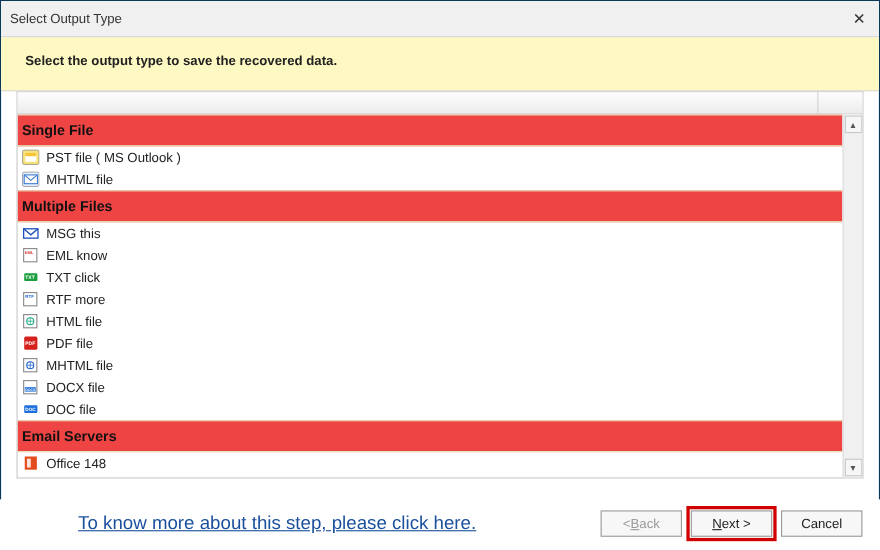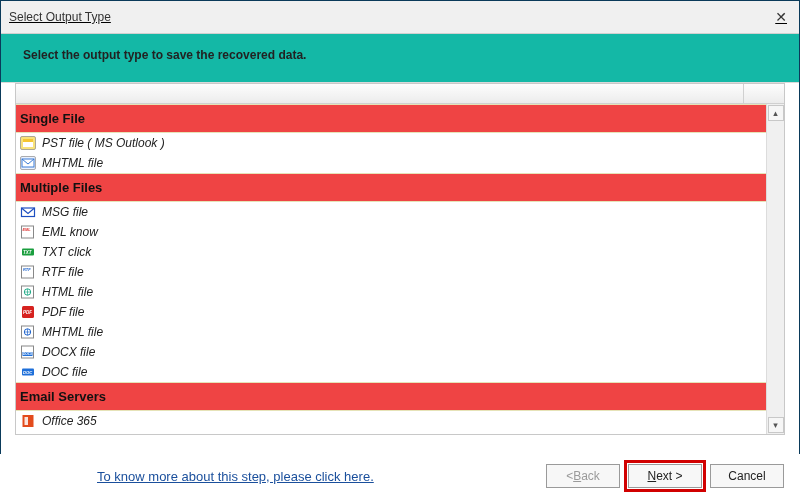--- a/index.html
+++ b/index.html
@@ -13,26 +13,25 @@
     border: 1px solid #0a3a5a;
   }
   .titlebar {
     height: 26px;
     background: #f0f0f0;
     border-bottom: 1px solid #d0d0d0;
     display: flex;
     align-items: center;
     padding: 16px 8px;
     justify-content: space-between;
-    text-decoration: underline;
   }
   .titlebar .title { color: #333; font-size: 12px; }
   .titlebar .close { font-size: 14px; color: #333; cursor: pointer; padding: 0 4px; }
   .instruction-bar {
-    background: #14b8a6;
+    background: #fef9c3;
     padding: 14px 18px 20px 22px;
     border-bottom: 1px solid #d9d9d9;
   }
   .instruction-bar .txt { font-weight: bold; color: #222; font-size: 12px; }
   .list-wrap {
     position: relative;
     margin: 0 14px 0 14px;
     height: 352px;
     border: 1px solid #c8c8c8;
     background: #fff;
@@ -68,37 +67,36 @@
     font-family: Arial, sans-serif;
     font-size: 13px;
     color: #111;
     padding: 6px 4px;
   }
   .item {
     display:flex; align-items:center; gap:6px;
     padding: 2px 4px;
     color:#222; font-size:12px;
     cursor: default;
-    font-style: italic;
   }
   .icon {
     width:16px; height:16px; flex-shrink:0;
     display:inline-flex; align-items:center; justify-content:center;
     font-size:10px; border-radius:2px;
   }
   .footer {
     position: absolute;
     left:0; right:0; bottom:0;
     padding: 10px 16px 12px 16px;
     display:flex; align-items:center;
     background:#fff;
   }
   .help-link {
-    color:#1a4f9c; text-decoration: underline; font-size:13px;
-    margin-left: 81px;
+    color:#1a4f9c; text-decoration: underline; font-size:17px;
+    margin-left: 55px;
   }
   .buttons { margin-left:auto; display:flex; gap:8px; }
   .btn {
     min-width:74px; height:24px;
     border:1px solid #9a9a9a; background:#f7f7f7;
     font-size:12px; color:#222;
     display:flex; align-items:center; justify-content:center;
     cursor:pointer;
   }
   .btn.disabled { color:#9a9a9a; cursor:default; }
@@ -148,21 +146,21 @@
         <span>MHTML file</span>
       </div>
       <div class="section-header">Multiple Files</div>
       <div class="item">
         <span class="icon">
           <svg width="16" height="16" viewBox="0 0 16 16">
             <rect x="1.5" y="4" width="13" height="8.5" fill="#fff" stroke="#1e4fc1" stroke-width="1.2"></rect>
             <path d="M1.5 4 L8 9.5 L14.5 4" stroke="#1e4fc1" fill="none" stroke-width="1.2"></path>
           </svg>
         </span>
-        <span>MSG file</span>
+        <span>MSG this</span>
       </div>
       <div class="item">
         <span class="icon">
           <svg width="16" height="16" viewBox="0 0 16 16">
             <rect x="1.5" y="2" width="12" height="12" fill="#fff" stroke="#888"></rect>
             <text x="2.5" y="7" font-size="3.8" fill="#d33" font-weight="bold">EML</text>
           </svg>
         </span>
         <span>EML know</span>
       </div>
@@ -175,21 +173,21 @@
         </span>
         <span>TXT click</span>
       </div>
       <div class="item">
         <span class="icon">
           <svg width="16" height="16" viewBox="0 0 16 16">
             <rect x="1.5" y="2" width="12" height="12" fill="#fff" stroke="#888"></rect>
             <text x="3" y="7" font-size="4" fill="#2266cc" font-weight="bold">RTF</text>
           </svg>
         </span>
-        <span>RTF file</span>
+        <span>RTF more</span>
       </div>
       <div class="item">
         <span class="icon">
           <svg width="16" height="16" viewBox="0 0 16 16">
             <rect x="1.5" y="2" width="12" height="12" fill="#fff" stroke="#888"></rect>
             <circle cx="7.5" cy="8" r="3.2" fill="none" stroke="#2a8"></circle>
             <path d="M7.5 4.8 V11.2 M4.3 8 H10.7" stroke="#2a8" stroke-width="0.7"></path>
           </svg>
         </span>
         <span>HTML file</span>
@@ -233,21 +231,21 @@
         <span>DOC file</span>
       </div>
       <div class="section-header">Email Servers</div>
       <div class="item">
         <span class="icon">
           <svg width="16" height="16" viewBox="0 0 16 16">
             <rect x="2.5" y="2" width="11" height="12" fill="#e34b1c"></rect>
             <rect x="4.5" y="4" width="3.5" height="8" fill="#fff" opacity="0.85"></rect>
           </svg>
         </span>
-        <span>Office 365</span>
+        <span>Office 148</span>
       </div>
     </div>
   <div class="scrollbar">
     <div class="arrow">▴</div>
     <div class="track"></div>
     <div class="arrow">▾</div>
   </div>
 </div>
 
 <div class="footer">

